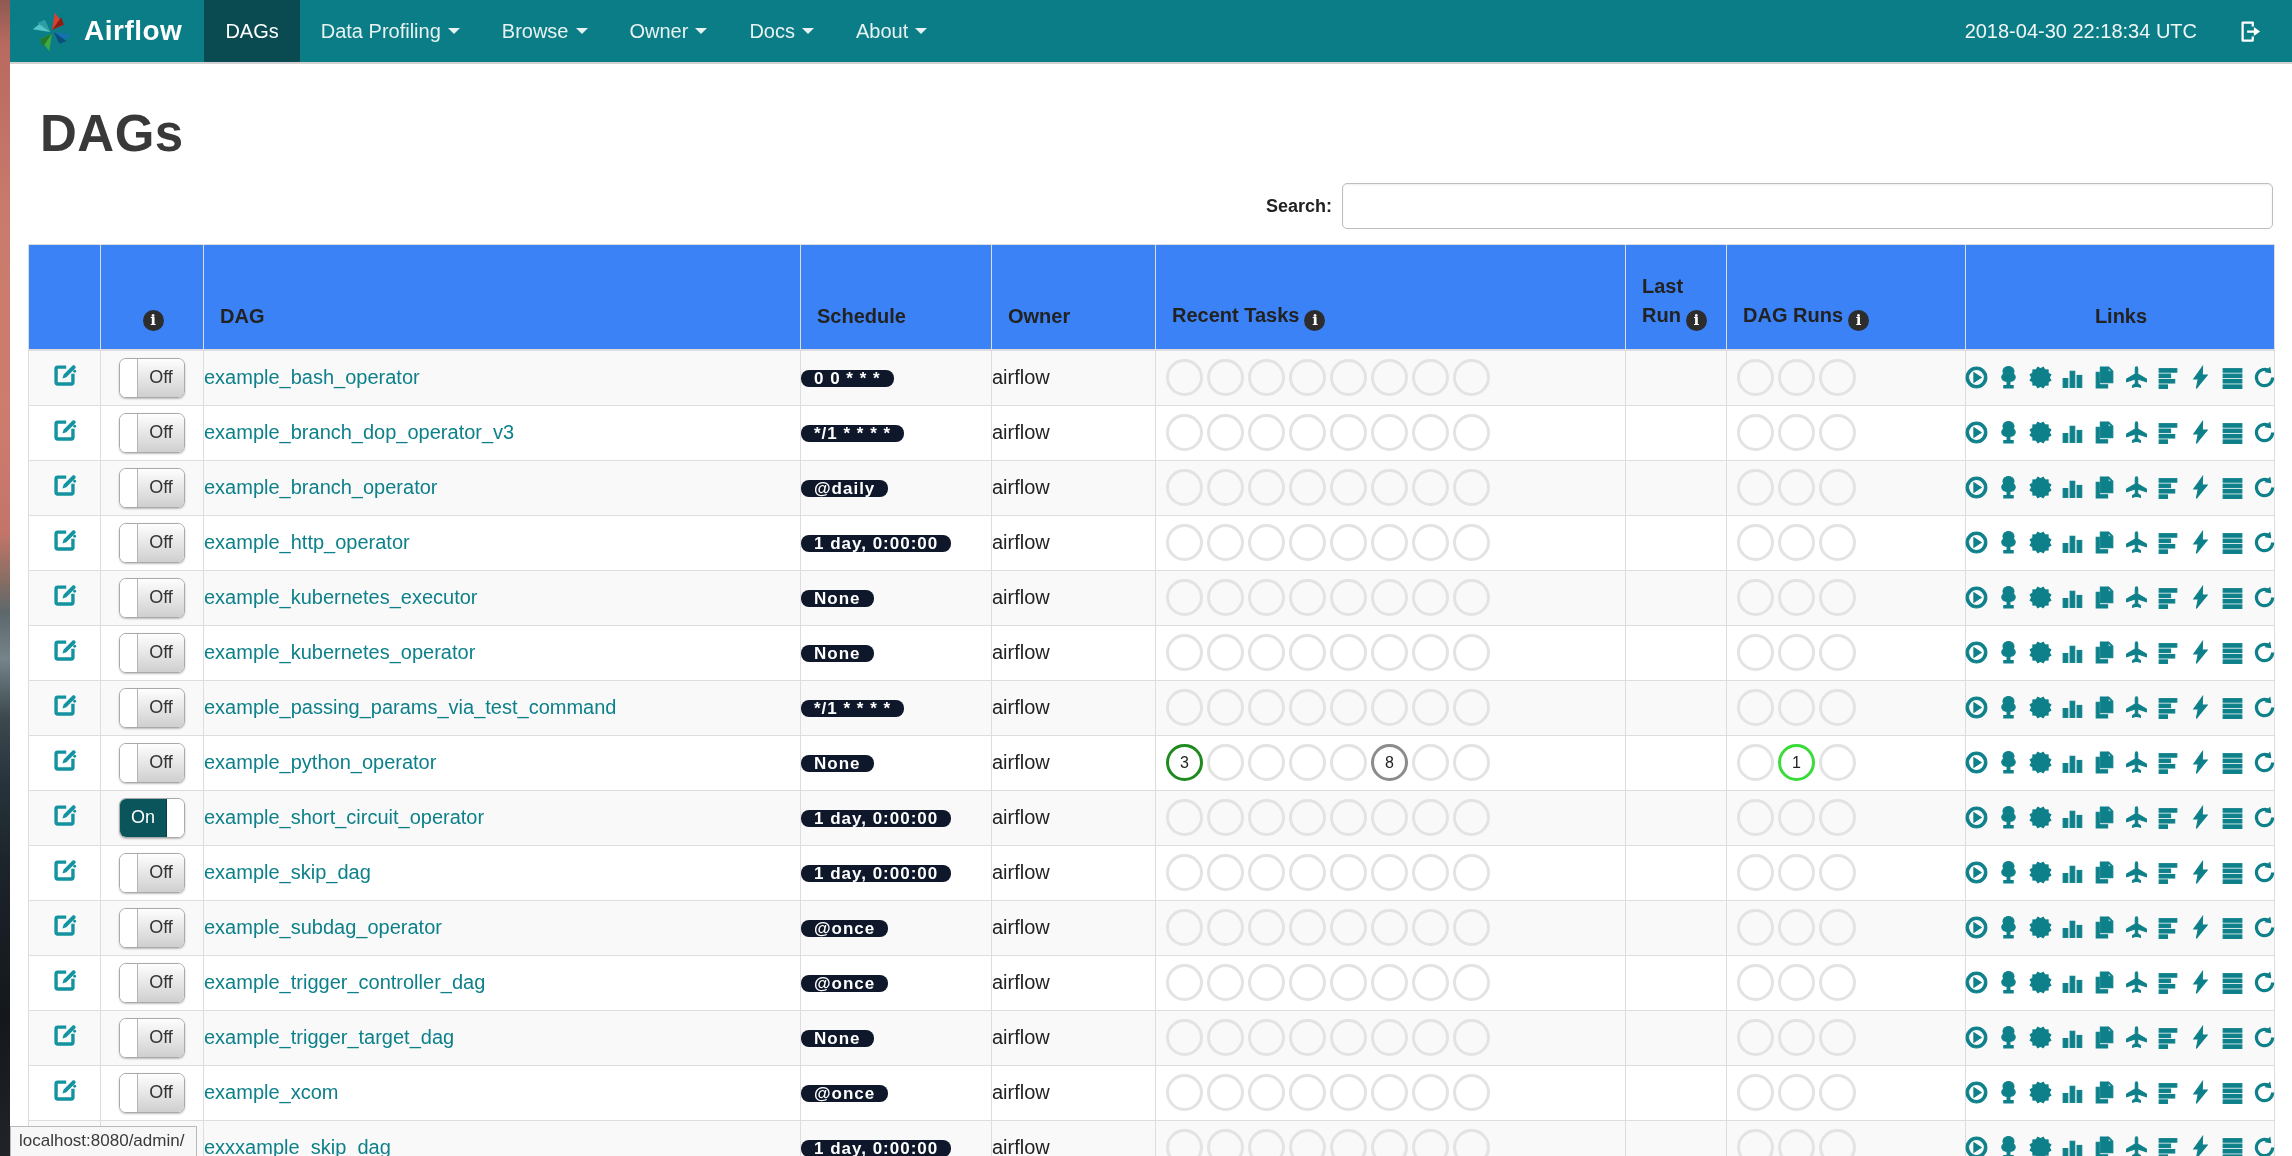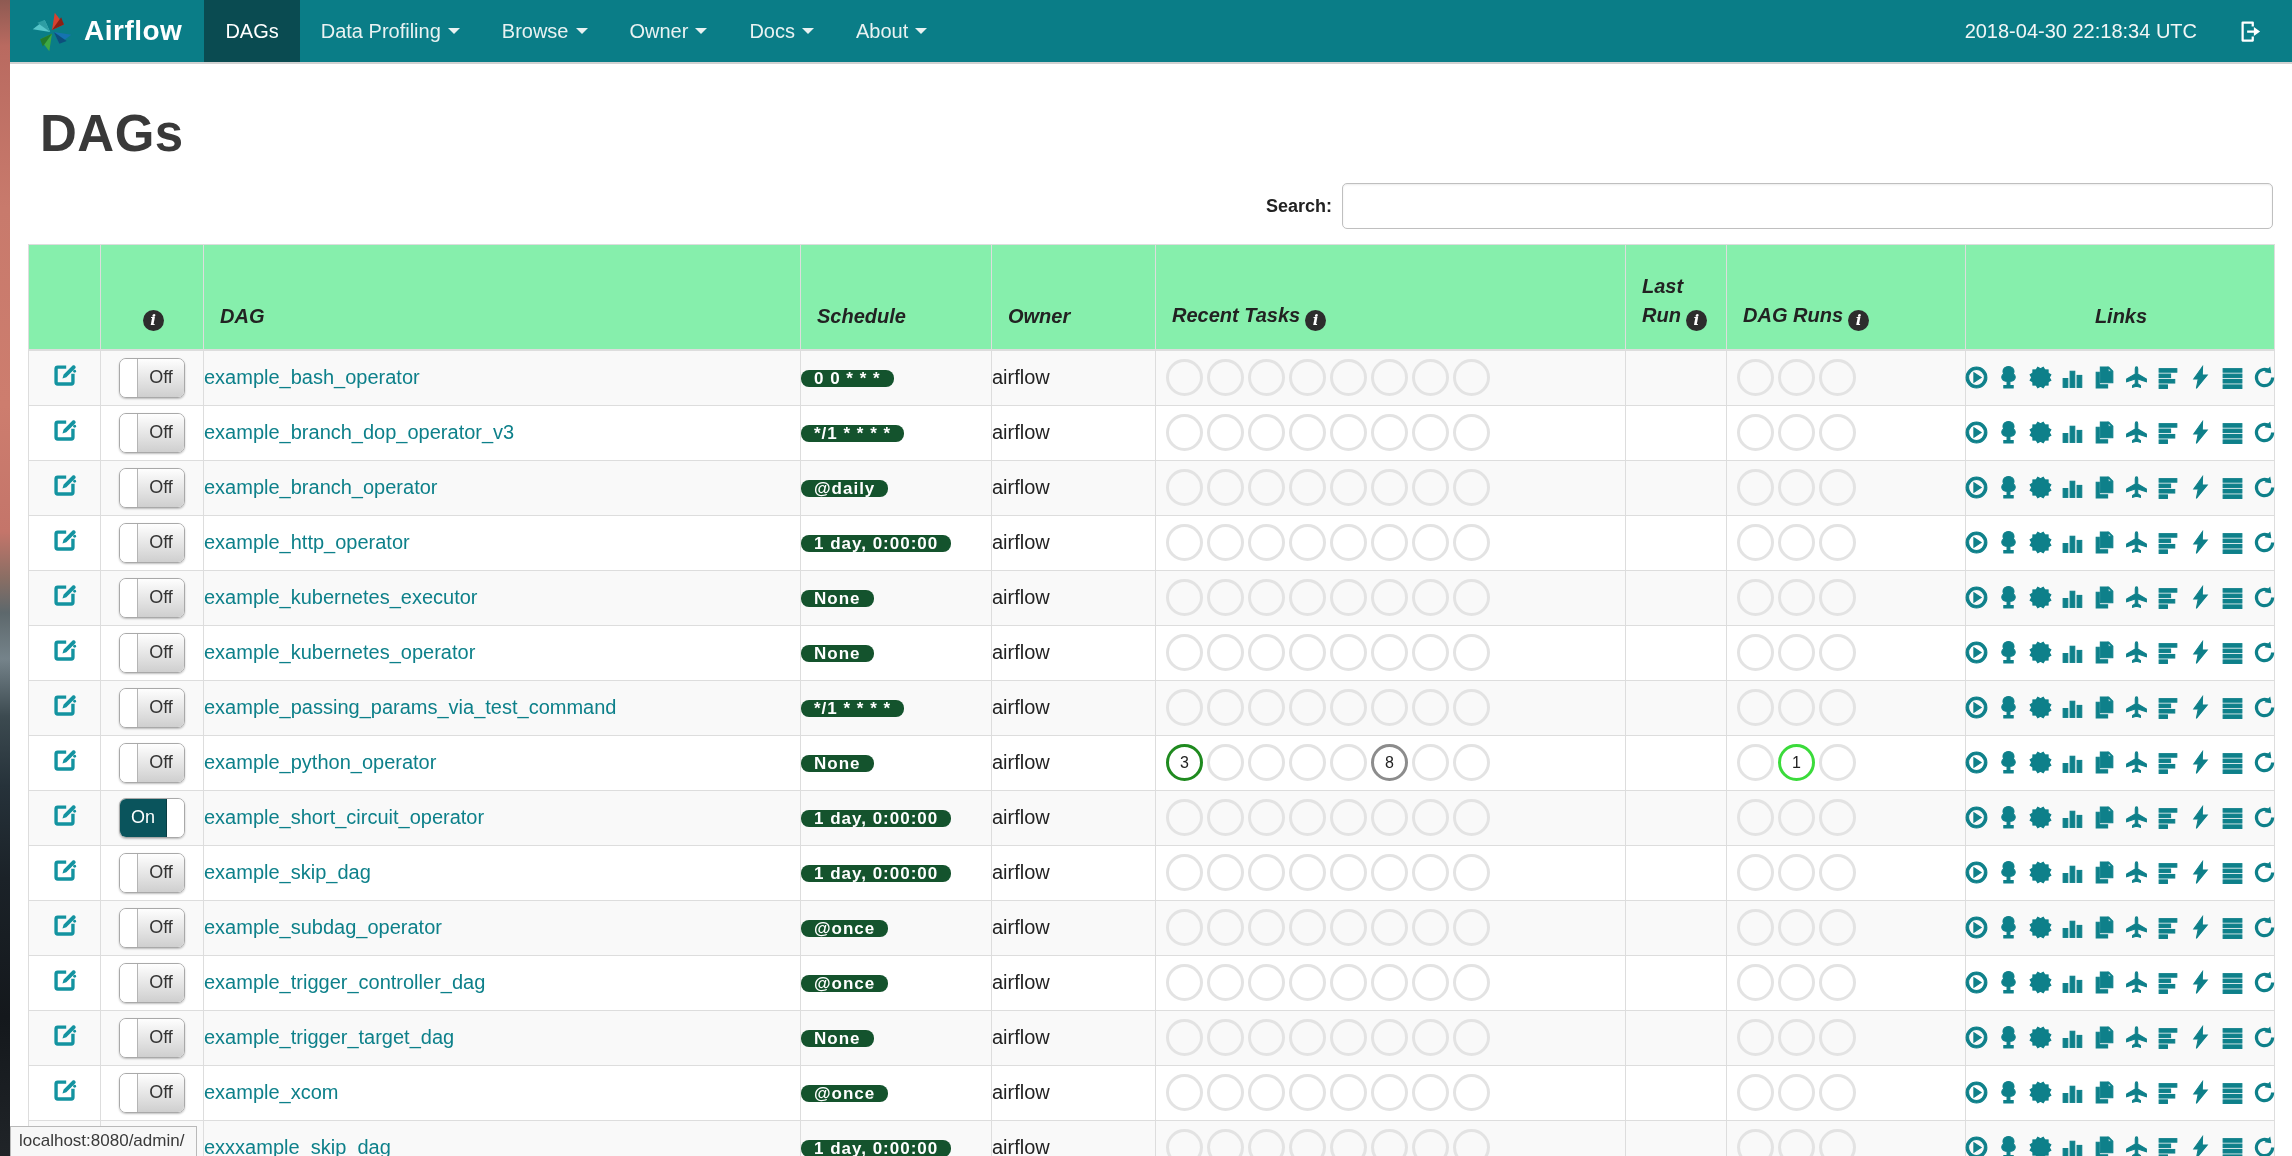--- a/index.html
+++ b/index.html
@@ -33,22 +33,22 @@
   .page-title{margin:42px 0 0 12px;font-size:51px;font-weight:bold;color:#393939;letter-spacing:.5px;}
   .search-row{display:flex;justify-content:flex-end;align-items:center;margin-top:20px;}
   .search-label{font-size:18px;font-weight:bold;color:#222;margin-right:10px;}
   .search-input{width:905px;height:44px;border:1px solid #bfbfbf;border-radius:5px;
     box-shadow:inset 0 1px 2px rgba(0,0,0,.08);font-size:20px;padding:0 12px;outline:none;}
 
   
   table.dags{border-collapse:collapse;table-layout:fixed;width:2246px;margin-top:15px;
     border:1px solid #ddd;font-size:20px;}
   .dags th,.dags td{border:1px solid #ddd;}
-  .dags thead th{background:#86efac;height:86px;vertical-align:bottom;text-align:left;
-    font-weight:bold;color:#222;padding:0 14px 18px 16px;border-bottom-width:2px;line-height:1.45;font-style:italic;}
+  .dags thead th{background:#3b82f6;height:86px;vertical-align:bottom;text-align:left;
+    font-weight:bold;color:#222;padding:0 14px 18px 16px;border-bottom-width:2px;line-height:1.45;}
   .dags thead th.c{text-align:center;}
   .dags tbody tr{height:55px;}
   .dags tbody tr:nth-child(odd){background:#f9f9f9;}
   .dags td{vertical-align:middle;padding:0;}
   .cell-pad{padding:0 0 0 16px;}
   .td-center{text-align:center;}
 
   .info-badge{display:inline-block;width:21px;height:21px;border-radius:50%;background:#2d2d2d;
     color:#fff;text-align:center;font-size:15px;line-height:21px;font-weight:bold;
     font-family:"DejaVu Serif",serif;vertical-align:-3px;}
@@ -62,21 +62,21 @@
     overflow:hidden;cursor:pointer;box-shadow:0 1px 2px rgba(0,0,0,.25);vertical-align:middle;}
   .switch .knob{width:17px;background:#fff;border-right:1px solid #b5b5b5;}
   .switch .sw-label{flex:1;display:flex;align-items:center;justify-content:center;
     font-size:18px;color:#333;background:linear-gradient(#fefefe,#cfcfcf);}
   .switch.on{flex-direction:row-reverse;text-align:right;}
   .switch.on .knob{border-right:none;border-left:1px solid #0a3d43;}
   .switch.on .sw-label{background:#0a545c;color:#fff;}
 
   .dag-link{color:#0d808a;text-decoration:none;cursor:pointer;}
 
-  .sched-badge{display:inline-block;background:#14532d;color:#fff;font-weight:bold;font-size:17px;
+  .sched-badge{display:inline-block;background:#0f172a;color:#fff;font-weight:bold;font-size:17px;
     padding:0 13px;border-radius:8px;line-height:1;letter-spacing:1px;white-space:nowrap;}
 
   .owner-text{color:#222;}
 
   .circle-row{display:flex;align-items:center;padding-left:8px;}
   .circle{width:31px;height:31px;border:3px solid #e3e3e3;border-radius:50%;margin:0 2px;
     display:flex;align-items:center;justify-content:center;font-size:16px;color:#222;background:transparent;}
 
   .links-cell{display:flex;align-items:center;justify-content:center;gap:7px;}
   .link-icon{display:inline-flex;cursor:pointer;}

